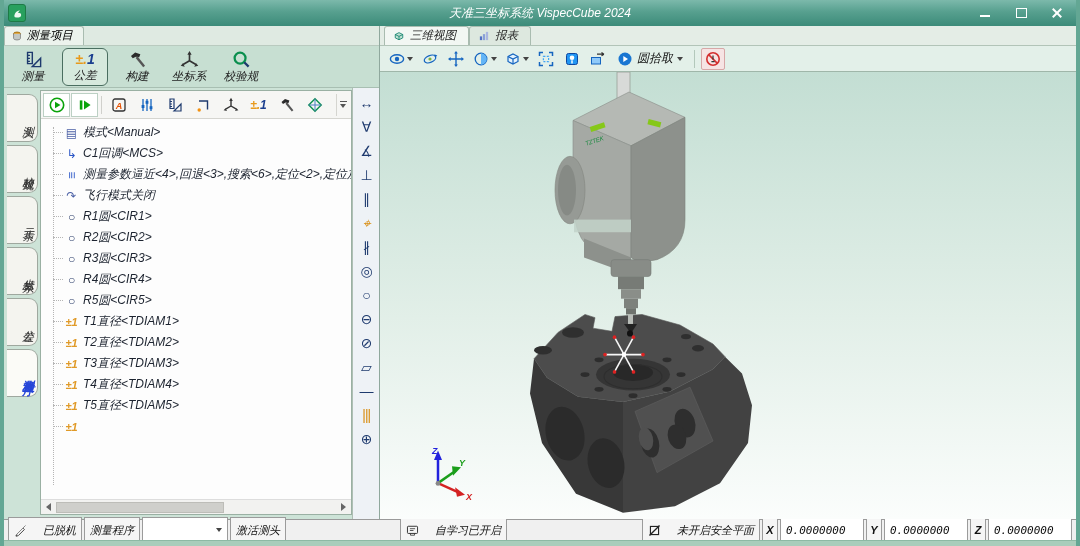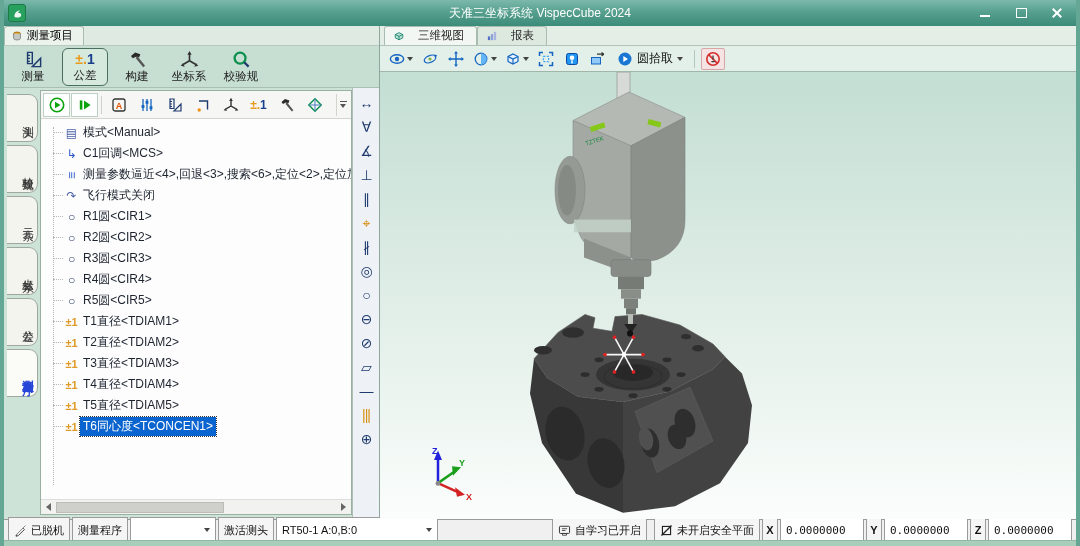--- a/index.html
+++ b/index.html
@@ -2,21 +2,21 @@
 <html><head>
 <meta charset="utf-8">
 <style>
   * { margin:0; padding:0; box-sizing:border-box; }
   html,body { background:#555; }
   body { font-family:"Liberation Sans","DejaVu Sans",sans-serif; }
   .window {
     position:relative; width:1080px; height:546px; margin:0 auto;
     background:#e9f1ec; overflow:hidden;
     border-left:4px solid #63a794; border-right:4px solid #63a794;
-    display:flex; flex-direction:column;
+    display:flex; flex-direction:column;font-style:italic;
   }
   
   .titlebar {
     height:26px; margin:0 -4px; flex:0 0 26px;
     background:linear-gradient(180deg,#7cb9ab 0%,#57a08f 45%,#3c8b79 100%);
     display:flex; align-items:center; padding:0 8px; position:relative;
   }
   .logo { width:18px; height:18px; border-radius:3px; background:#28a05e; border:1px solid #1d7a46;
     display:flex; align-items:center; justify-content:center; }
   .logo svg { width:13px; height:13px; }
@@ -81,35 +81,35 @@
   .hs-btn i { width:0; height:0; border-top:4px solid transparent; border-bottom:4px solid transparent; }
   .hs-left i { border-right:5px solid #666; } .hs-right i { border-left:5px solid #666; }
   .hs-track { flex:1; height:13px; position:relative; }
   .hs-thumb { position:absolute; left:0; top:1px; height:11px; width:60%; background:#cfcfcb; border:1px solid #bdbdb8; }
   
   .tol-col { width:27px; flex:0 0 27px; background:#eef2f6; border-left:1px solid #aebfb4; display:flex; flex-direction:column; align-items:center; padding-top:4px; gap:2px; }
   .tol { width:23px; height:22px; display:flex; align-items:center; justify-content:center; font-size:14px; color:#1e3a6e; cursor:default; letter-spacing:-1px;}
   .tol.accent { color:#d98e12; }
   
   .rtabs { height:20px; flex:0 0 20px; background:#e4ede6; display:flex; align-items:flex-end; padding-left:4px; border-bottom:1px solid #b2c4b8; }
-  .rtab { display:flex; align-items:center; gap:13px; font-size:11.5px; padding:1px 12px 2px 8px; border:1px solid #a9bcb0; border-bottom:none; border-radius:3px 3px 0 0; background:#dde8df; color:#222;}
+  .rtab { display:flex; align-items:center; gap:5px; font-size:11.5px; padding:1px 12px 2px 8px; border:1px solid #a9bcb0; border-bottom:none; border-radius:3px 3px 0 0; background:#dde8df; color:#222;}
   .rtab.active { background:#f2f7f3; }
   .rtab svg { width:12px; height:12px; }
   .vtoolbar { height:26px; flex:0 0 26px; background:#e3f0e9; border-bottom:1px solid #9fb6a9; display:flex; align-items:center; gap:2px; padding:0 6px; }
   .vbtn { height:22px; min-width:24px; display:flex; align-items:center; justify-content:center; gap:2px; border:1px solid transparent; border-radius:2px; padding:0 2px; cursor:default;}
   .vbtn svg { width:16px; height:16px; }
   .vbtn.danger { background:#f6e4e4; border-color:#d7a7a7; }
   .caret { width:0; height:0; border-left:3.5px solid transparent; border-right:3.5px solid transparent; border-top:4px solid #444; }
   .v-sep { width:1px; height:18px; background:#b3c8bb; margin:0 4px; }
   .pick { display:flex; align-items:center; gap:4px; font-size:12px; color:#111; padding:0 4px; height:22px; }
   .viewport { flex:1; position:relative; min-height:0; }
   .viewport svg.scene { position:absolute; inset:0; width:100%; height:100%; }
   
   .statusbar { height:21px; flex:0 0 21px; background:#f0f0f0; border-top:1px solid #9a9a9a; display:flex; align-items:center; gap:2px; padding:0 4px; font-size:11px; color:#111; }
-  .seg { height:17px; border:1px solid #9b9b9b; background:#f5f5f5; display:flex; align-items:center; gap:4px; padding:12px 5px; white-space:nowrap; }
+  .seg { height:17px; border:1px solid #9b9b9b; background:#f5f5f5; display:flex; align-items:center; gap:16px; padding:12px 5px; white-space:nowrap; }
   .seg svg { width:13px; height:13px; }
   .seg.combo { background:#fff; }
   .seg .caret { margin-left:auto; }
   .coord-label { width:16px; justify-content:center; font-weight:bold; }
   .coord-val { width:84px; background:#fff; font-family:"DejaVu Sans Mono",monospace; font-size:11px; justify-content:flex-start; }
   .bottom-strip { height:6px; flex:0 0 6px; margin:0 -4px; background:#a9cdbb; border-top:1px solid #8db9a4; }
 </style>
 </head>
 <body>
 
@@ -442,21 +442,20 @@
 
               <div class="trow">
                 <span class="tline"></span>
                 <span class="ti-icon ic-orange">±1</span>
                 <span class="ti-label">T5直径&lt;TDIAM5&gt;</span>
               </div>
 
               <div class="trow selected">
                 <span class="tline"></span>
                 <span class="ti-icon ic-orange">±1</span>
-                <span class="ti-label">T6同心度&lt;TCONCEN1&gt;</span>
               </div>
             </div>
 
           <div class="hscroll">
             <div class="hs-btn hs-left">
                 <i></i>
               </div>
             <div class="hs-track">
                 <div class="hs-thumb"></div>
               </div>
@@ -664,24 +663,20 @@
     <div class="seg">
         <span>测量程序</span>
       </div>
     <div class="seg combo" style="width:86px">
       <span></span>
       <span class="caret"></span>
     </div>
     <div class="seg">
         <span>激活测头</span>
       </div>
-    <div class="seg combo" style="width:162px">
-      <span>RT50-1 A:0,B:0</span>
-      <span class="caret"></span>
-    </div>
     <div class="seg" style="margin-left:112px">
       <svg>
           <use href="#i-learn"></use>
         </svg>
       <span>自学习已开启</span>
     </div>
     <div class="seg" style="margin-left:auto">
       <svg>
           <use href="#i-noplane"></use>
         </svg>

